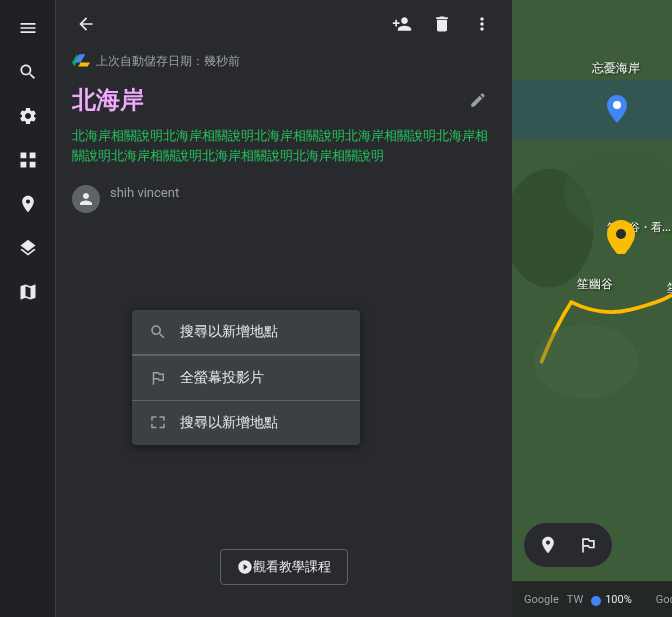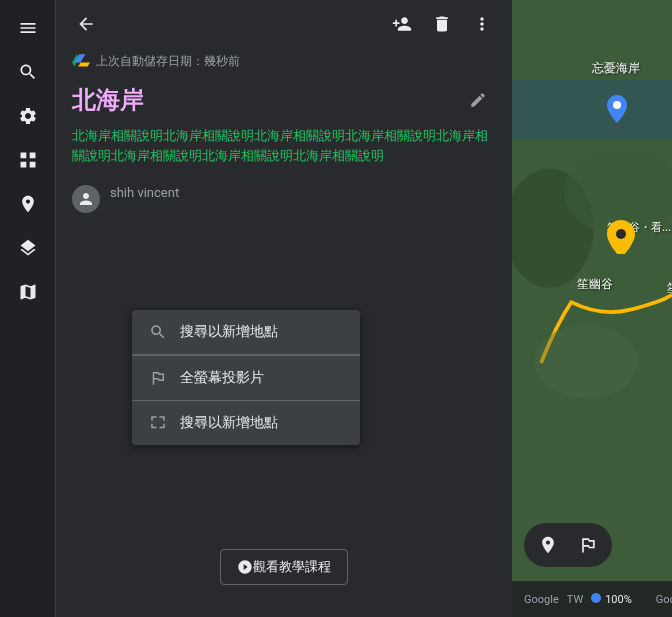--- a/index.html
+++ b/index.html
@@ -253,21 +253,21 @@
       align-items: center;
       padding: 0 12px;
       gap: 8px;
     }
     .map-bottom-text {
       font-size: 11px;
       color: #9aa0a6;
     }
     .map-zoom-indicator {
       display: flex;
-      align-items: flex-start;
+      align-items: flex-end;
       gap: 4px;
       margin-left: auto;
       margin-right: 16px;
     }
     .zoom-circle {
       width: 10px;
       height: 10px;
       border-radius: 50%;
       background: #4285f4;
     }

